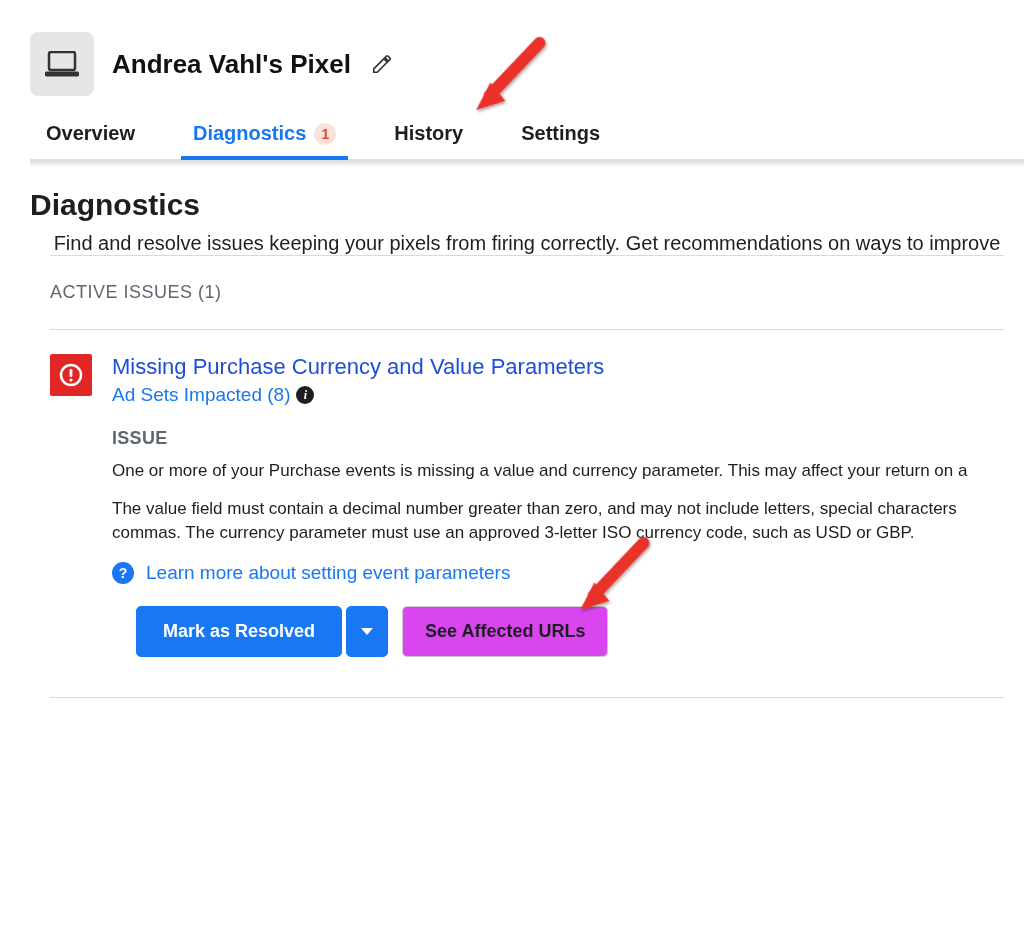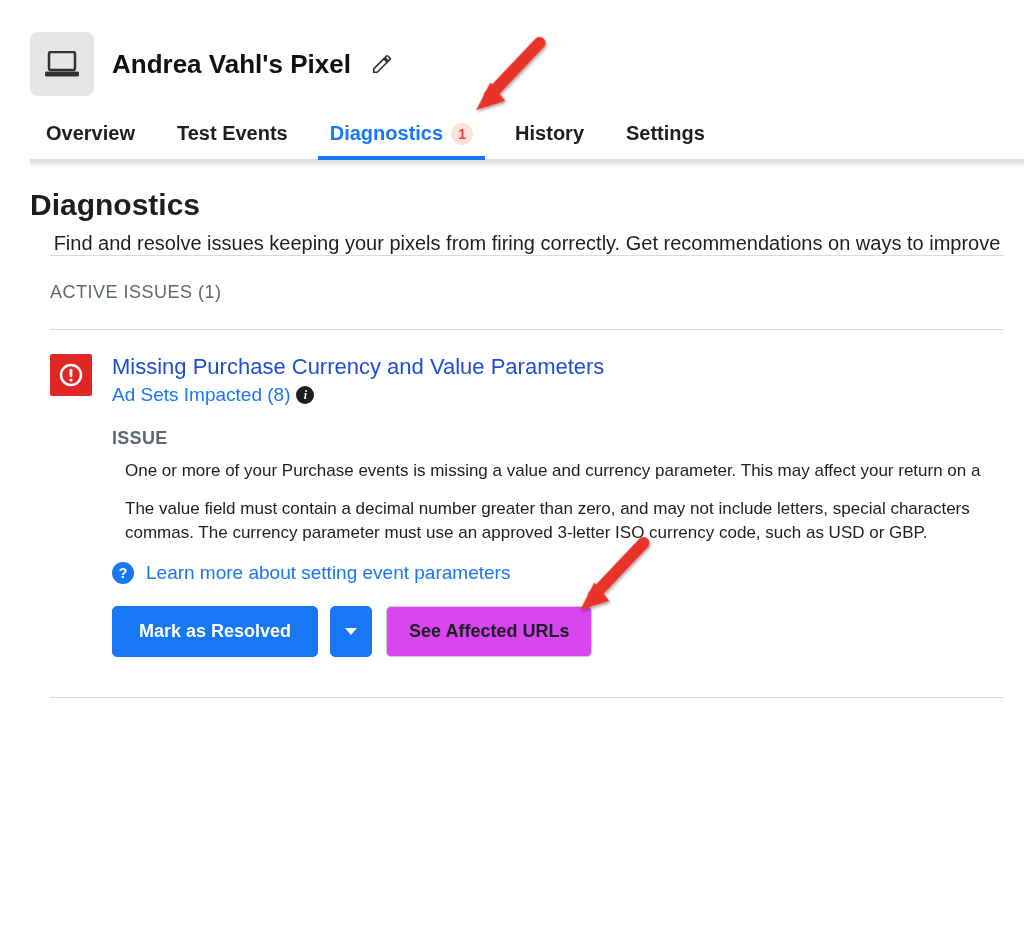--- a/index.html
+++ b/index.html
@@ -21,21 +21,21 @@
   .icon-box svg { fill: #333; stroke: #333; }
   .pixel-title { font-size: 26px; font-weight: 800; color: #111; }
   .pencil-btn {
     width: 34px; height: 34px; display: inline-flex; align-items: center; justify-content: center;
     cursor: pointer; margin-left: -4px;
   }
 
   
   .tabs-wrap { position: relative; }
   .tabs {
-    display: flex; gap: 38px; padding: 10px 14px 0 14px;
+    display: flex; gap: 54px; padding: 10px 14px 0 14px;
     border-bottom: 1px solid #dddfe2;
   }
   .tab {
     font-size: 20px; font-weight: 600; color: #1c1e21;
     padding: 6px 2px 14px 2px; cursor: pointer; position: relative;
     display: flex; align-items: center; gap: 8px;
   }
   .tab.active { color: #1877f2; }
   .tab.active::after {
     content: ""; position: absolute; left: -10px; right: -10px; bottom: -1px;
@@ -75,34 +75,34 @@
   .issue-link-row { display: flex; align-items: center; gap: 6px; margin-bottom: 22px; }
   .issue-link { font-size: 19px; color: #1877f2; cursor: pointer; }
   .info-circle {
     width: 18px; height: 18px; border-radius: 50%; background: #1c1e21; color: #fff;
     display: inline-flex; align-items: center; justify-content: center;
     font-size: 12px; font-weight: 700; font-family: Georgia, serif; font-style: italic;
     cursor: pointer;
   }
 
   .issue-sub-heading { font-size: 18px; font-weight: 700; color: #606770; margin: 8px 0 10px 0; letter-spacing: 0.3px; }
-  .issue-para { font-size: 17px; color: #1c1e21; line-height: 1.4; margin-bottom: 14px; white-space: nowrap; overflow: hidden; margin-left: 13px; }
+  .issue-para { font-size: 17px; color: #1c1e21; line-height: 1.4; margin-bottom: 14px; white-space: nowrap; overflow: hidden; }
   .issue-para.wrap { white-space: normal; }
 
   .learn-row { display: flex; align-items: center; gap: 12px; margin: 18px 0 22px 0; }
   .help-circle {
     width: 22px; height: 22px; border-radius: 50%; background: #1877f2; color: #fff;
     display: inline-flex; align-items: center; justify-content: center;
     font-size: 14px; font-weight: 800;
     cursor: pointer;
   }
   .learn-link { font-size: 19px; color: #1877f2; cursor: pointer; }
 
   .btn-row { display: flex; gap: 14px; flex-wrap: wrap; }
-  .btn-group { display: flex; gap: 12px; }
+  .btn-group { display: flex; gap: 4px; margin-left: 24px; }
   .btn {
     padding: 14px 22px; font-size: 18px; font-weight: 700;
     border-radius: 5px; border: 1px solid #c9cbd0; background: #d946ef;
     color: #1c1e21; cursor: pointer; display: inline-flex; align-items: center; gap: 10px;
   }
   .btn.primary { background: #1877f2; border-color: #1877f2; color: #fff; padding: 14px 26px; }
   .btn.caret { padding: 14px 14px; }
   .caret-down {
     width: 0; height: 0; border-left: 6px solid transparent; border-right: 6px solid transparent;
     border-top: 7px solid #fff;
@@ -131,21 +131,20 @@
     <div class="pencil-btn">
       <svg width="22" height="22" viewBox="0 0 24 24">
         <path d="M3 17.25V21h3.75L17.81 9.94l-3.75-3.75L3 17.25zM20.71 7.04a1.003 1.003 0 0 0 0-1.42l-2.34-2.34a1.003 1.003 0 0 0-1.42 0l-1.83 1.83 3.75 3.75 1.84-1.82z" fill="none" stroke="#333" stroke-width="1.8"></path>
       </svg>
     </div>
   </div>
 
   <div class="tabs-wrap">
     <div class="tabs relpos">
       <div class="tab">Overview</div>
-      <div class="tab">Test Events</div>
       <div class="tab active">
         <span>Diagnostics</span>
         <span class="badge">1</span>
       </div>
       <div class="tab">History</div>
       <div class="tab">Settings</div>
 
       <svg class="arrow-annot a1" width="90" height="80" viewBox="0 0 90 80">
         <defs>
           <filter id="sh1" x="-30%" y="-30%" width="160%" height="160%">

